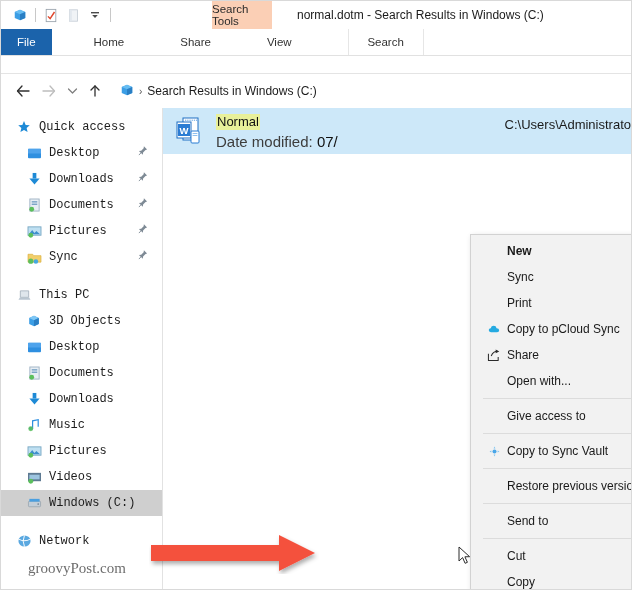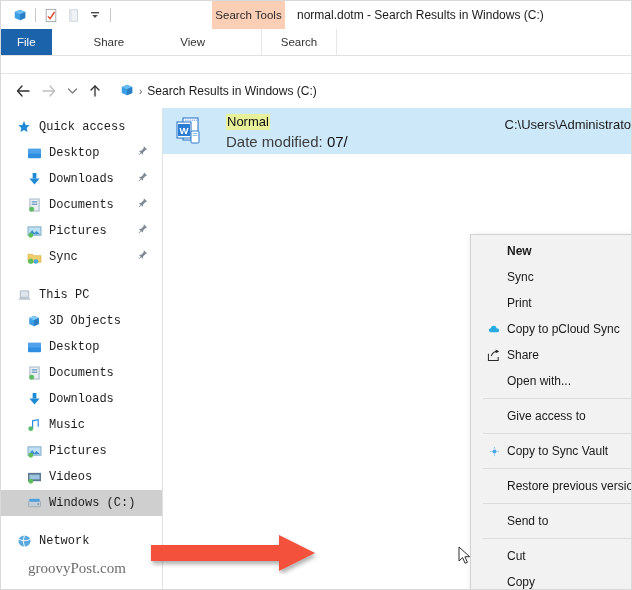--- a/index.html
+++ b/index.html
@@ -33,21 +33,21 @@
   .qat-btn {
     width: 22px; height: 22px;
     display: flex; align-items: center; justify-content: center;
   }
   .qat-sep {
     width: 1px; height: 14px; background: #c8c8c8; margin: 0 4px;
   }
   .searchtools-tab {
     position: absolute;
     left: 211px; top: 0px;
-    width: 73px; height: 28px;
+    width: 60px; height: 28px;
     background: #fbcfb5;
     color: #2b2b2b;
     font-size: 11.5px;
     display: flex; align-items: center; justify-content: center;
   }
   .window-title {
     position: absolute;
     left: 296px; top: 0; height: 28px;
     display: flex; align-items: center;
     font-size: 12px; color: #1a1a1a;
@@ -169,21 +169,21 @@
     background: #cde8f9;
     display: flex;
     align-items: center;
     padding-left: 9px;
   }
   .file-icon-wrap {
     width: 34px; height: 36px;
     flex: 0 0 auto;
     display: flex; align-items: center; justify-content: center;
   }
-  .file-texts { margin-left: 20px; }
+  .file-texts { margin-left: 10px; }
   .file-name {
     font-size: 13px; color: #111;
     background: #e8f09a;
     display: inline-block;
     padding: 0 1px;
     line-height: 16px;
   }
   .file-sub {
     font-size: 15px; color: #3d3d3d;
     margin-top: 3px;
@@ -289,20 +289,21 @@
       </div>
       <div class="qat-sep"></div>
     </div>
 
     <div class="searchtools-tab">Search Tools</div>
     <div class="window-title">normal.dotm - Search Results in Windows (C:)</div>
   </div>
 
   <div class="ribbon-tabs">
     <div class="tab file">File</div>
+    <div class="tab">Home</div>
     <div class="tab">Share</div>
     <div class="tab">View</div>
     <div class="tab search-tab">Search</div>
   </div>
   <div class="ribbon-underline"></div>
   <div class="ribbon-body"></div>
 
   <div class="addressbar">
     <div class="navbtn">
       <svg width="16" height="14" viewBox="0 0 16 14">

